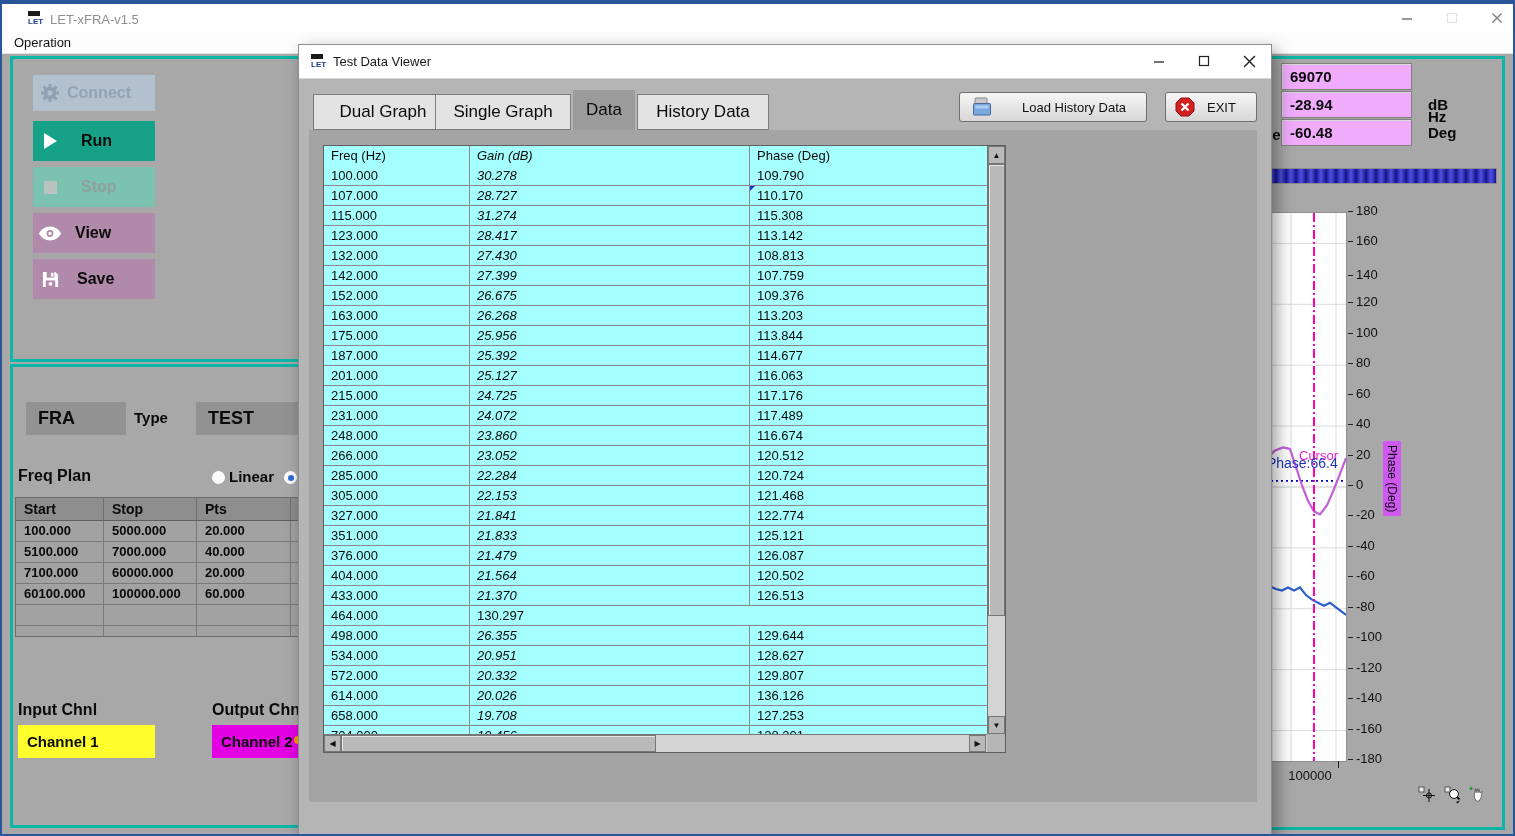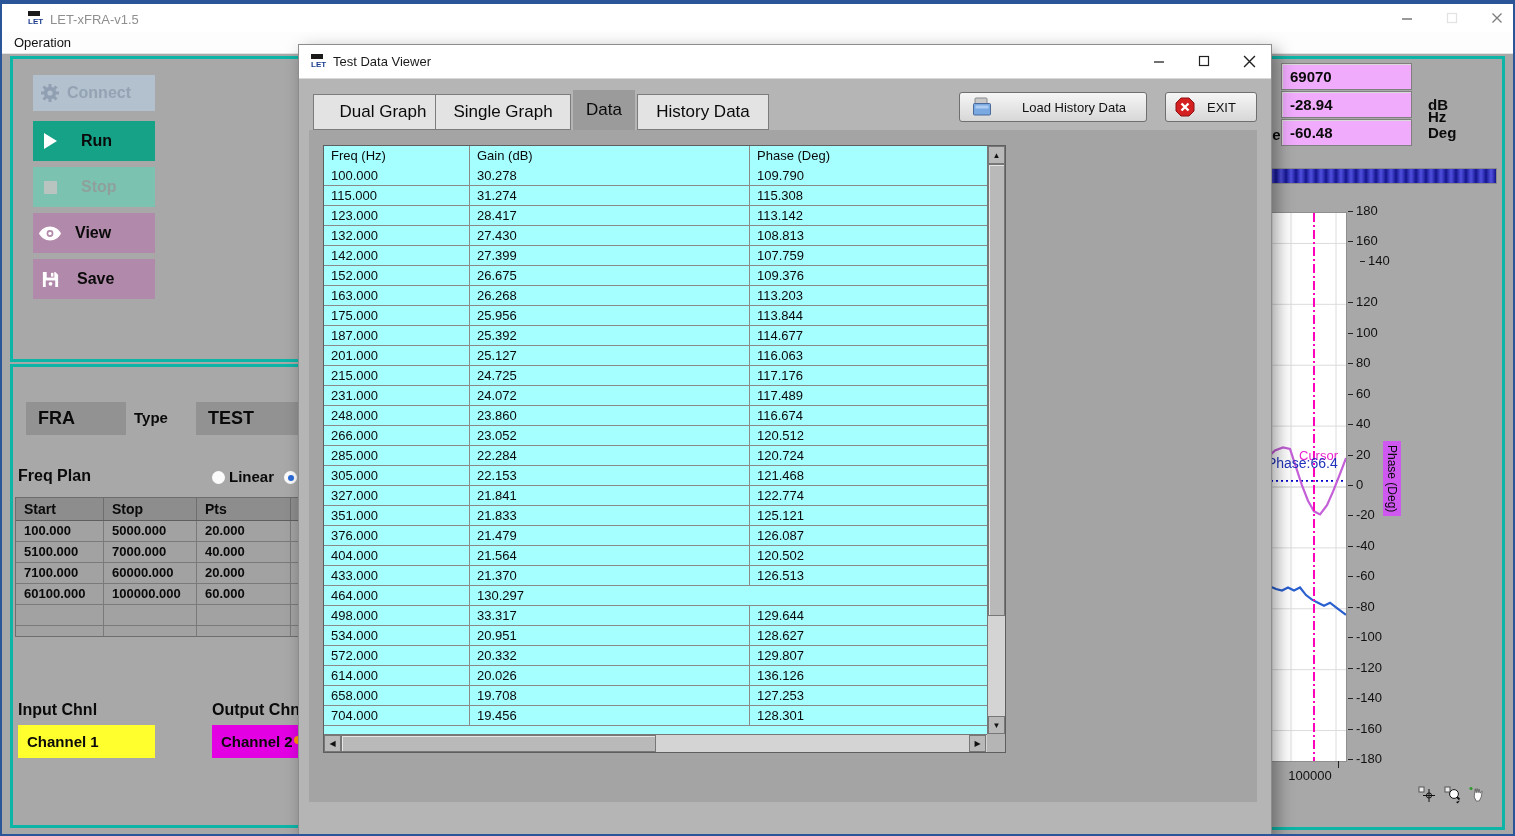--- a/index.html
+++ b/index.html
@@ -80,21 +80,21 @@
   .tab{position:absolute;top:49px;height:36px;background:#e3e3e3;border:1px solid #7c7c7c;box-sizing:border-box;font-size:17px;color:#0a0a0a;display:flex;align-items:center;justify-content:center;}
   .tab.active{top:45px;height:40px;background:#9b9b9b;border:none;}
   .dlg-btn{position:absolute;top:47px;height:30px;background:linear-gradient(#f6f6f6,#d7d7d7);border:1px solid #6f6f6f;border-radius:3px;box-sizing:border-box;font-size:13px;color:#111;display:flex;align-items:center;}
 
   .dtable{left:24px;top:100px;width:681px;height:606px;background:#a6ffff;border:1px solid #5e5e5e;box-sizing:content-box;}
   .dhead{position:absolute;left:0;top:0;width:663px;height:20px;display:flex;background:#a6ffff;border-bottom:3px solid #1d4ed8;}
   .dhcell{font-size:13px;color:#0a0a0a;padding:2px 0 0 7px;box-sizing:border-box;border-right:1px solid #8a8a8a;}
   .drows{position:absolute;left:0;top:20px;width:663px;height:568px;overflow:hidden;background:#a6ffff;}
   .drow{display:flex;height:20px;border-bottom:1px solid #8a8a8a;box-sizing:border-box;}
   .dcell{font-size:13px;color:#0a0a0a;padding:2px 0 0 7px;box-sizing:border-box;border-right:1px solid #8a8a8a;position:relative;}
-  .c0{width:146px;}.c1{width:280px;}.c2{width:237px;border-right:none;}
+  .c0{width:146px;}.c1{width:280px;font-style:italic;}.c2{width:237px;border-right:none;}
   .sel-mark::after{content:"";position:absolute;left:0;top:0;border-left:5px solid #2233cc;border-bottom:5px solid transparent;}
 
   .vscroll{position:absolute;left:663px;top:0;width:18px;height:588px;background:#d4d4d4;border-left:1px solid #777;box-sizing:border-box;}
   .hscroll{position:absolute;left:0;top:588px;width:663px;height:18px;background:#d4d4d4;border-top:1px solid #777;box-sizing:border-box;}
   .sbtn{position:absolute;background:#b9b9b9;border:1px solid #777;box-sizing:border-box;font-size:8px;color:#111;display:flex;align-items:center;justify-content:center;}
   .sthumb{position:absolute;background:#b9b9b9;border:1px solid #777;box-shadow:inset 1px 1px 0 #e6e6e6;box-sizing:border-box;}
   .scorner{position:absolute;left:663px;top:588px;width:18px;height:18px;background:#b5b5b5;}
 </style>
 </head>
 <body>
@@ -283,21 +283,21 @@
         <line x1="175" y1="0" x2="175" y2="548" stroke="#dcdcdc" stroke-width="1"></line>
         <line x1="0" y1="267.9111111111111" x2="185" y2="267.9111111111111" stroke="#0000cc" stroke-width="1.6" stroke-dasharray="2 3"></line>
         <polyline points="0,362.2888888888889 40,365.3333333333333 80,368.3777777777778 100,369.9 108,372.94444444444446 115,375.9888888888889 121,377.5111111111111 127,374.46666666666664 133,377.5111111111111 139,374.46666666666664 145,382.0777777777778 151,386.64444444444445 157,389.68888888888887 163,392.73333333333335 169,389.68888888888887 175,394.25555555555553 181,398.8222222222222 185,401.8666666666667" fill="none" stroke="#2a5fd0" stroke-width="2.2"></polyline>
         <polyline points="0,255.73333333333332 30,251.16666666666666 60,254.2111111111111 90,249.64444444444445 106,245.07777777777778 114,237.46666666666667 122,234.42222222222222 129,235.94444444444446 135,254.2111111111111 141,272.47777777777776 147,287.7 153,298.35555555555555 159,301.4 166,292.26666666666665 172,278.56666666666666 178,263.34444444444443 185,245.07777777777778" fill="none" stroke="#c45fd8" stroke-width="2.2"></polyline>
         <line x1="153" y1="0" x2="153" y2="548" stroke="#ff00bb" stroke-width="2" stroke-dasharray="9 3 2 3"></line>
       </svg>
   </div>
   <div class="abs" id="y-ticks" style="left:1348px;top:212px;width:40px;height:548px;">
       <div class="ytick" style="top: -9px;"><span>180</span></div>
       <div class="ytick" style="top: 21.4444px;"><span>160</span></div>
-      <div class="ytick" style="top: 41px; margin-left: 12px;"><span>140</span></div>
+      <div class="ytick" style="top: 55px;"><span>140</span></div>
       <div class="ytick" style="top: 82.3333px;"><span>120</span></div>
       <div class="ytick" style="top: 112.778px;"><span>100</span></div>
       <div class="ytick" style="top: 143.222px;"><span>80</span></div>
       <div class="ytick" style="top: 173.667px;"><span>60</span></div>
       <div class="ytick" style="top: 204.111px;"><span>40</span></div>
       <div class="ytick" style="top: 234.556px;"><span>20</span></div>
       <div class="ytick" style="top: 265px;"><span>0</span></div>
       <div class="ytick" style="top: 295.444px;"><span>-20</span></div>
       <div class="ytick" style="top: 325.889px;"><span>-40</span></div>
       <div class="ytick" style="top: 356.333px;"><span>-60</span></div>
@@ -391,20 +391,25 @@
         <div class="dhcell c1">Gain (dB)</div>
         <div class="dhcell c2">Phase (Deg)</div>
       </div>
       <div class="drows" id="data-rows">
           <div class="drow">
             <div class="dcell c0">100.000</div>
             <div class="dcell c1">30.278</div>
             <div class="dcell c2">109.790</div>
           </div>
           <div class="drow">
+            <div class="dcell c0">107.000</div>
+            <div class="dcell c1">28.727</div>
+            <div class="dcell c2 sel-mark">110.170</div>
+          </div>
+          <div class="drow">
             <div class="dcell c0">115.000</div>
             <div class="dcell c1">31.274</div>
             <div class="dcell c2">115.308</div>
           </div>
           <div class="drow">
             <div class="dcell c0">123.000</div>
             <div class="dcell c1">28.417</div>
             <div class="dcell c2">113.142</div>
           </div>
           <div class="drow">
@@ -496,21 +501,21 @@
             <div class="dcell c0">433.000</div>
             <div class="dcell c1">21.370</div>
             <div class="dcell c2">126.513</div>
           </div>
           <div class="drow">
             <div class="dcell c0">464.000</div>
             <div class="dcell c2">130.297</div>
           </div>
           <div class="drow">
             <div class="dcell c0">498.000</div>
-            <div class="dcell c1">33.317</div>
+            <div class="dcell c1">26.355</div>
             <div class="dcell c2">129.644</div>
           </div>
           <div class="drow">
             <div class="dcell c0">534.000</div>
             <div class="dcell c1">20.951</div>
             <div class="dcell c2">128.627</div>
           </div>
           <div class="drow">
             <div class="dcell c0">572.000</div>
             <div class="dcell c1">20.332</div>

